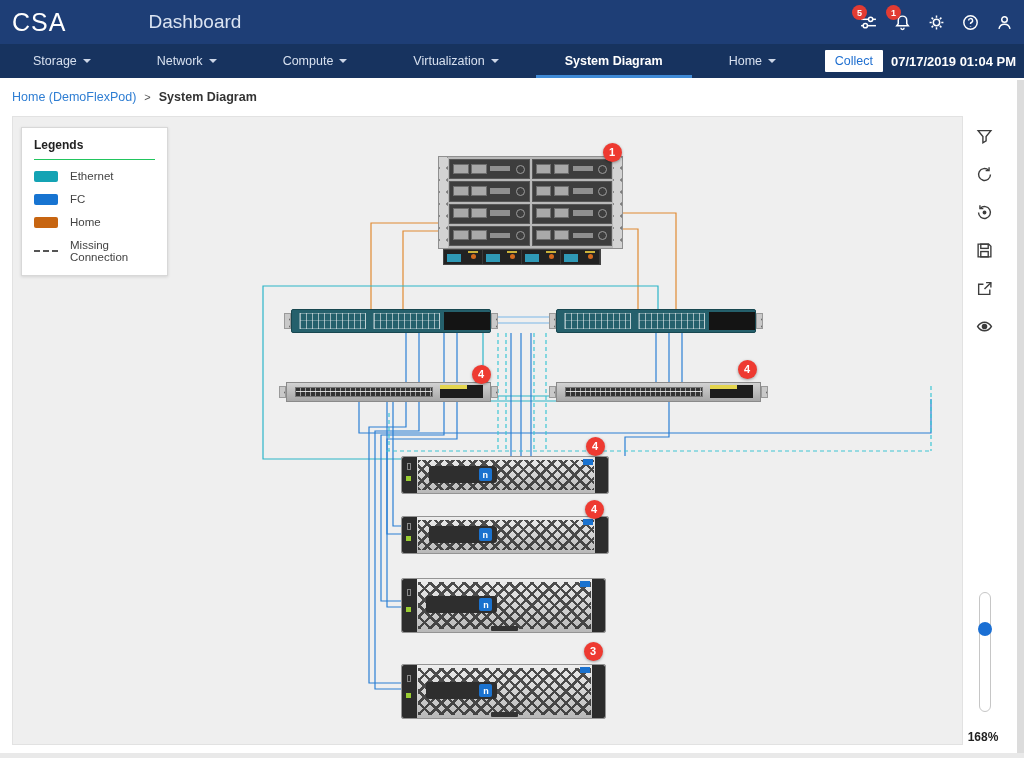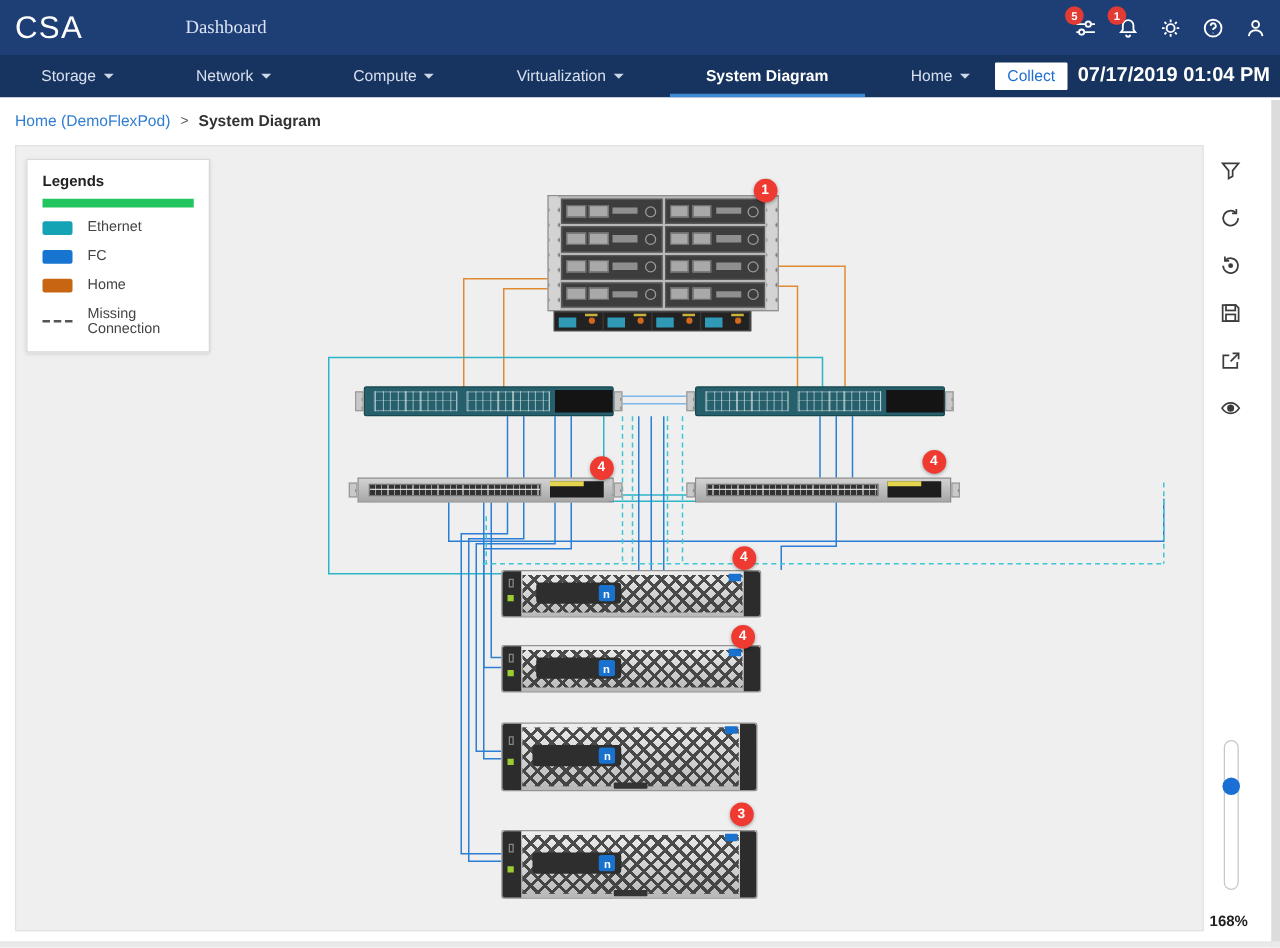--- a/index.html
+++ b/index.html
@@ -2,52 +2,52 @@
 <html><head>
 <meta charset="utf-8">
 <style>
   * { margin:0; padding:0; box-sizing:border-box; }
   html,body { width:1024px; height:758px; }
   body { font-family:"Liberation Sans", sans-serif; background:#ffffff; position:relative; overflow:hidden; }
 
   
   .topnav { position:absolute; left:0; top:0; width:1024px; height:44px; background:#1e3e76; display:flex; align-items:center; }
   .logo { color:#fff; font-size:25px; font-weight:400; letter-spacing:1px; padding:0 14px 0 12px; margin-right:46px; }
-  .topnav-item { position:relative; height:44px; display:flex; align-items:center; padding:0 22px; color:#dbe4f2; font-size:15px; cursor:pointer;font-family:Liberation Serif, serif; }
+  .topnav-item { position:relative; height:44px; display:flex; align-items:center; padding:0 22px; color:#dbe4f2; font-size:19px; cursor:pointer; }
   .topnav-item.active { color:#fff; }
   .topnav-item.active::after { content:""; position:absolute; left:8px; right:8px; bottom:0; height:4px; background:#3f8ad6; }
   .caret { width:0; height:0; border-left:4px solid transparent; border-right:4px solid transparent; border-top:5px solid currentColor; margin-left:7px; opacity:.95; }
   .top-icons { position:absolute; right:10px; top:0; height:44px; display:flex; align-items:center; gap:14px; }
   .tico { position:relative; width:20px; height:20px; display:flex; align-items:center; justify-content:center; color:#fff; cursor:pointer; }
   .tico svg { width:17px; height:17px; stroke:#fff; fill:none; stroke-width:1.4; }
   .nbadge { position:absolute; top:-7px; left:-6px; min-width:15px; height:15px; border-radius:8px; background:#e23b33; color:#fff; font-size:9px; font-weight:bold; display:flex; align-items:center; justify-content:center; padding:0 3px; }
 
   
   .subnav { position:absolute; left:0; top:44px; width:1024px; height:34px; background:#17335f; display:flex; align-items:center; }
   .subnav-item { position:relative; height:34px; display:flex; align-items:center; padding:0 33px; color:#d7e0ef; font-size:12.5px; cursor:pointer; }
   .subnav-item.active { color:#fff; font-weight:bold; }
   .subnav-item.active::after { content:""; position:absolute; left:4px; right:4px; bottom:0; height:3px; background:#3f8ad6; }
   .subnav-item .caret { border-top-width:4px; margin-left:6px; }
   .subnav-right { position:absolute; right:6px; top:0; height:34px; display:flex; align-items:center; gap:8px; }
   .collect-btn { background:#fff; color:#1f6fd0; font-size:12.5px; padding:4px 10px; border:none; border-radius:1px; cursor:pointer; }
-  .timestamp { color:#fff; font-size:16px; font-weight:bold; padding-right:2px; }
+  .timestamp { color:#fff; font-size:13px; font-weight:bold; padding-right:2px; }
 
   
   .breadcrumb { position:absolute; left:0; top:78px; width:1024px; height:38px; background:#fff; display:flex; align-items:center; padding-left:12px; gap:8px; font-size:12.5px; }
   .bc-link { color:#2f7ed3; cursor:pointer; }
   .bc-sep { color:#555; font-size:11px; }
   .bc-current { color:#333; font-weight:bold; }
 
   
   .panel { position:absolute; left:12px; top:116px; width:951px; height:629px; background:#efefef; border:1px solid #e2e2e2; }
   #conn-svg { position:absolute; left:0; top:0; width:951px; height:629px; pointer-events:none; }
 
   
   .legend { position:absolute; left:8px; top:10px; width:147px; background:#fff; border:1px solid #d8d8d8; box-shadow:0 1px 3px rgba(0,0,0,.12); padding:10px 12px 12px; z-index:5; }
-  .legend-title { font-size:12px; font-weight:bold; color:#222; padding-bottom:7px; border-bottom:7px solid #22c55e; margin-bottom:10px; }
+  .legend-title { font-size:12px; font-weight:bold; color:#222; padding-bottom:7px; border-bottom:1px solid #22c55e; margin-bottom:10px; }
   .legend-row { display:flex; align-items:center; gap:12px; margin-bottom:11px; }
   .legend-row:last-child { margin-bottom:0; }
   .legend-swatch { width:24px; height:11px; border-radius:2px; flex:0 0 auto; }
   .legend-dash { width:24px; border-top:2px dashed #555; flex:0 0 auto; }
   .legend-label { font-size:11.5px; color:#444; }
 
   
   .device { position:absolute; z-index:3; }
   .dev-chassis { background:#b9b9b9; border:1px solid #8f8f8f; }
   .rail { position:absolute; top:0; bottom:0; width:9px; background:#d3d3d3; background-image:radial-gradient(#7c7c7c 1px, transparent 1.4px); background-size:9px 12px; background-position:4px 5px; }

